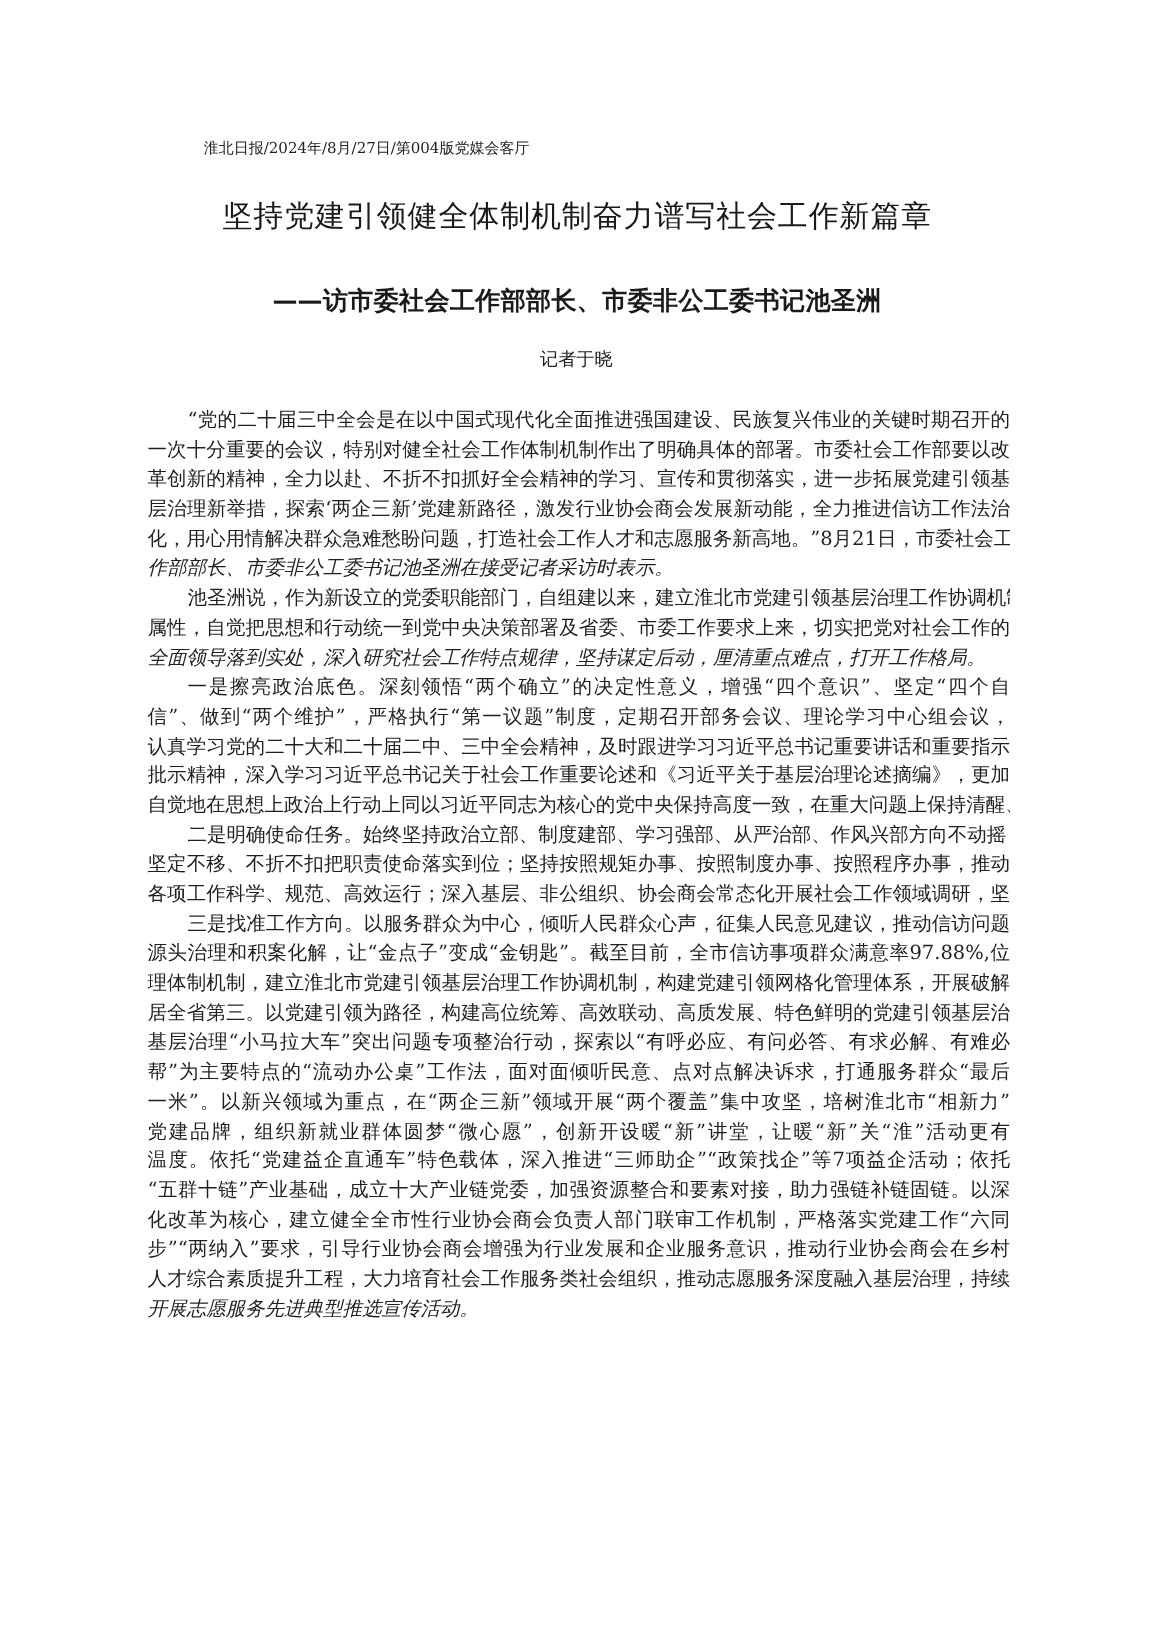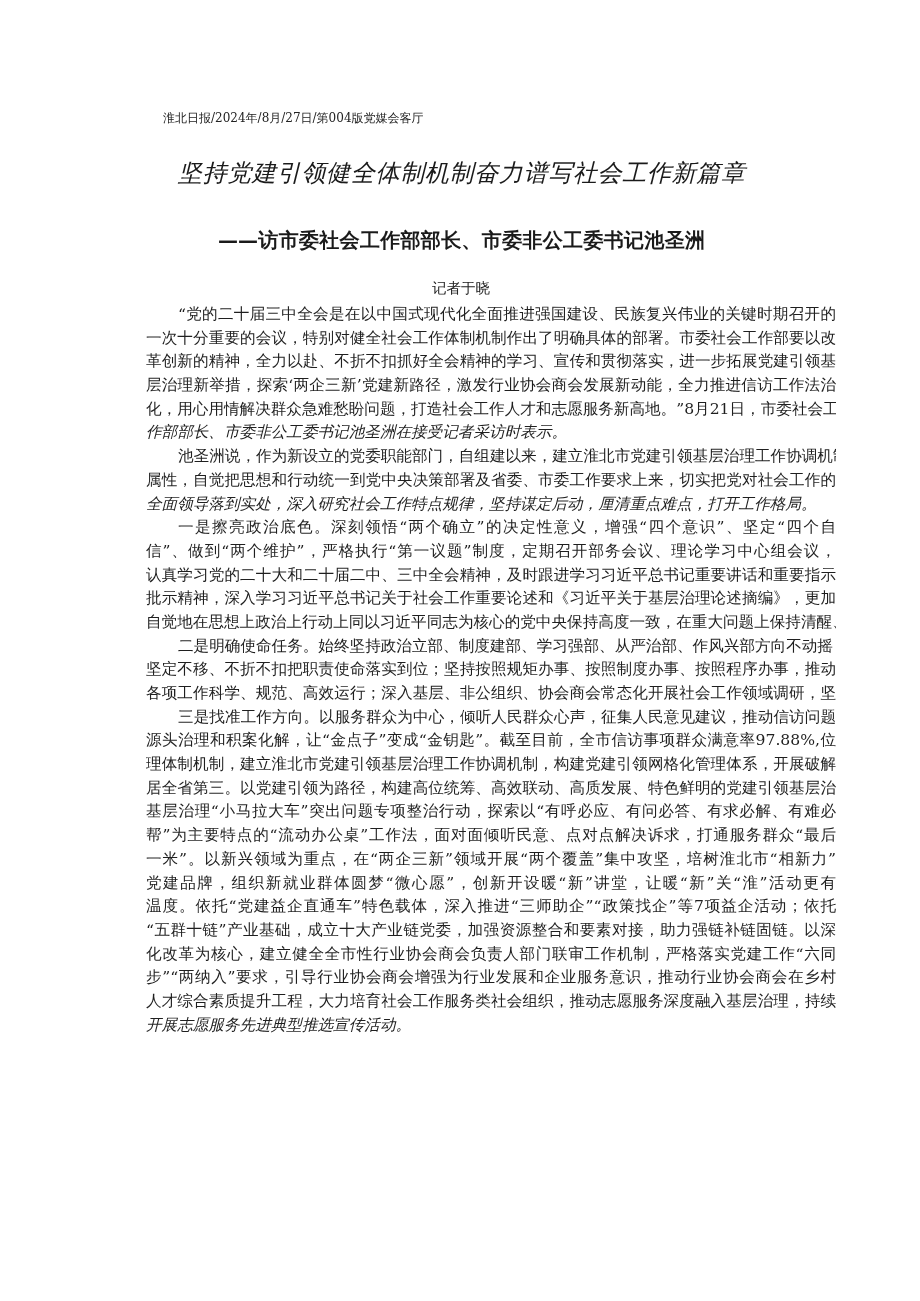--- a/index.html
+++ b/index.html
@@ -1,23 +1,23 @@
 <!DOCTYPE html>
 <html><head>
 <meta charset="utf-8">
 <style>
   html, body { margin: 0; padding: 0; background: #ffffff; }
   body { width: 920px; height: 1301px; position: relative; overflow: hidden; color: #1f1f1f; }
   .serif { font-family: "DejaVu Serif", "Liberation Serif", serif; }
   .sans { font-family: "DejaVu Sans", "Liberation Sans", sans-serif; }
   .source-line { position: absolute; left: 119px; top: 107px; font-size: 12px; line-height: 22px; white-space: nowrap; color: #222; margin-left: 44px; }
-  .title { position: absolute; left: 178px; top: 159px; width: 567px; font-size: 24px; line-height: 28px; text-align: justify; text-align-last: justify; white-space: nowrap; color: #1a1a1a; font-style: italic; }
+  .title { position: absolute; left: 178px; top: 159px; width: 567px; font-size: 24px; line-height: 28px; text-align: justify; text-align-last: justify; white-space: nowrap; color: #1a1a1a; }
   .subtitle { position: absolute; left: 218px; top: 227px; width: 487px; font-size: 20px; line-height: 26px; text-align: justify; text-align-last: justify; white-space: nowrap; color: #1a1a1a; font-weight: bold; }
   .byline { position: absolute; left: 0; top: 278px; width: 922px; text-align: center; font-size: 14.5px; line-height: 20px; color: #222; }
-  .article-body { position: absolute; left: 118px; top: 303px; width: 690px; font-size: 15.6px; margin-left: 28px; }
+  .article-body { position: absolute; left: 118px; top: 325px; width: 690px; font-size: 15.6px; }
   .line { height: 23.7px; line-height: 23.7px; white-space: nowrap; overflow: hidden; text-align: justify; text-align-last: justify; }
   .line.first { padding-left: 32px; }
   .line.last { text-align-last: left; font-style: italic; }
 </style>
 </head>
 <body>
 
 <div>
   <div class="source-line serif">淮北日报/2024年/8月/27日/第004版党媒会客厅</div>
   <h1 class="title serif" style="margin:0;font-weight:normal;">坚持党建引领健全体制机制奋力谱写社会工作新篇章</h1>

